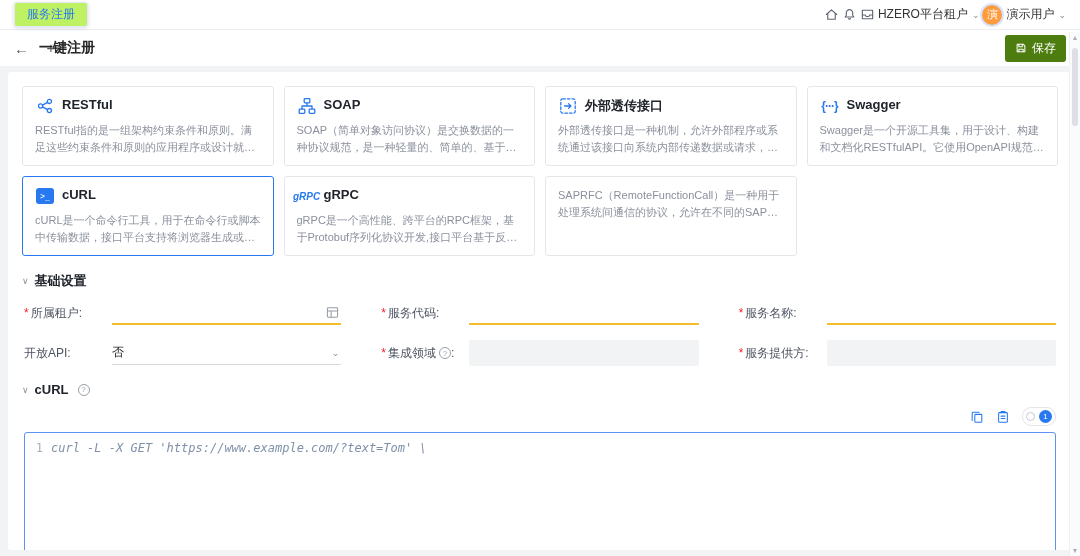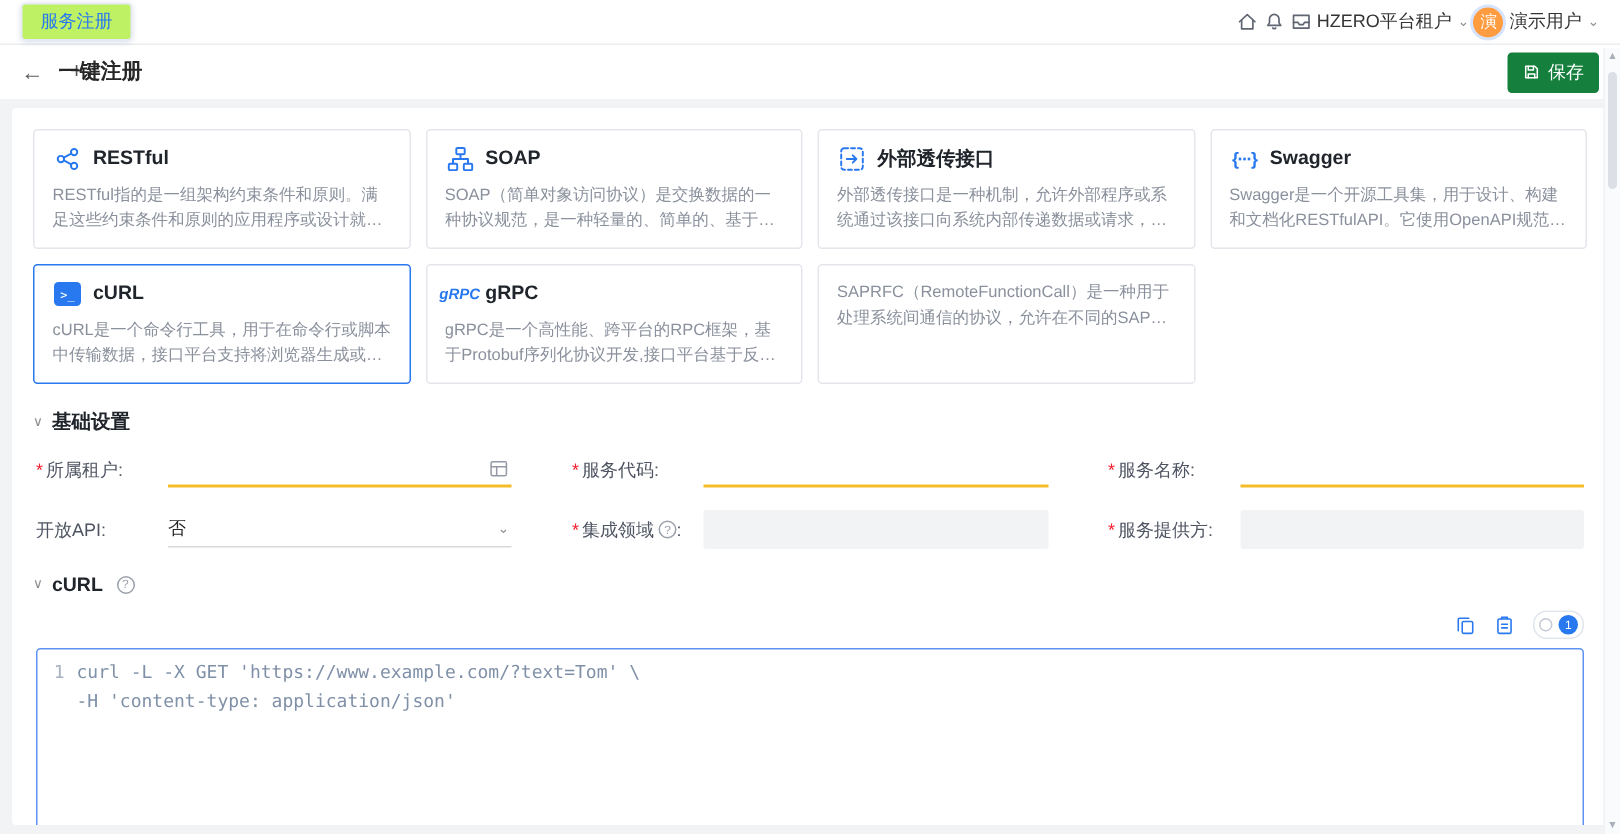--- a/index.html
+++ b/index.html
@@ -18,21 +18,21 @@
   .icon-btn svg { width:15px; height:15px; }
   .menu-trigger { display:flex; align-items:center; gap:4px; cursor:pointer; }
   .chev { font-size:9px; color:#8c8c8c; }
   .avatar { width:20px; height:20px; border-radius:50%; background:#ff9c40; color:#fff; font-size:11px; display:flex; align-items:center; justify-content:center; box-shadow:0 0 0 2px #d6e4ff; }
 
   
   .header { height:36px; background:#fff; display:flex; align-items:center; justify-content:space-between; padding:0 14px; }
   .header-left { display:flex; align-items:center; gap:10px; }
   .back { font-size:15px; color:#595959; cursor:pointer; }
   .title { font-size:14px; font-weight:bold; color:#262626; }
-  .save-btn { display:flex; align-items:center; gap:5px; background:#15803d; color:#fff; border:none; border-radius:3px; font-size:12px; padding:5px 10px; cursor:pointer; font-family:inherit; }
+  .save-btn { display:flex; align-items:center; gap:5px; background:#4d7c0f; color:#fff; border:none; border-radius:3px; font-size:12px; padding:5px 10px; cursor:pointer; font-family:inherit; }
   .save-btn svg { width:12px; height:12px; }
 
   
   .content { padding:6px 8px; }
   .main-card { background:#fff; border-radius:3px; padding:14px; height:478px; overflow:hidden; }
 
   .cards-grid { display:grid; grid-template-columns:repeat(4,1fr); gap:10px; }
   .type-card { border:1px solid #e5e6eb; border-radius:3px; padding:10px 12px; cursor:pointer; background:#fff; }
   .type-card.selected { border-color:#2878f0; }
   .card-head { display:flex; align-items:flex-start; gap:7px; margin-bottom:5px; height:20px; }
@@ -66,21 +66,21 @@
   .editor-toolbar { display:flex; justify-content:flex-end; align-items:center; gap:12px; margin:2px 2px 6px; }
   .tool-ic { width:14px; height:14px; cursor:pointer; display:flex; }
   .tool-ic svg { width:100%; height:100%; }
   .toggle { display:flex; align-items:center; gap:4px; border:1px solid #e1e5ec; border-radius:9px; padding:2px 3px; cursor:pointer; }
   .toggle-dot { width:9px; height:9px; border-radius:50%; border:1px solid #c3c9d4; background:#fff; }
   .toggle-badge { width:13px; height:13px; border-radius:50%; background:#2878f0; color:#fff; font-size:8px; display:flex; align-items:center; justify-content:center; }
 
   .editor { border:1px solid #5e93f5; border-radius:3px; min-height:150px; padding:6px 0; font-family:"DejaVu Sans Mono",monospace; font-size:12px; background:#fff; margin:0 2px; cursor:text; }
   .code-row { display:flex; line-height:1.6; }
   .gutter { flex:none; width:26px; text-align:right; padding-right:8px; color:#a8b0be; }
-  .code { white-space:pre; color:#7f90a8; }
+  .code { white-space:pre; color:#7f90a8;font-style:italic; }
 
   .scrollbar { position:absolute; top:32px; right:0; bottom:0; width:11px; background:#fafbfc; border-left:1px solid #f0f1f3; display:flex; flex-direction:column; justify-content:space-between; align-items:center; padding:2px 0; z-index:5; }
   .sb-arrow { font-size:7px; color:#aab0ba; cursor:pointer; }
   .sb-thumb { position:absolute; top:16px; left:2px; width:6px; height:78px; background:#dcdfe5; border-radius:3px; cursor:grab; }
 </style>
 </head>
 <body>
 
 <div class="topbar">
   <div class="topbar-left">
@@ -319,24 +319,20 @@
         <span class="toggle-dot"></span>
         <span class="toggle-badge">1</span>
       </span>
     </div>
 
     <div class="editor">
       <div class="code-row">
         <span class="gutter">1</span>
         <span class="code">curl -L -X GET 'https://www.example.com/?text=Tom' \</span>
       </div>
-      <div class="code-row">
-        <span class="gutter"></span>
-        <span class="code">-H 'content-type: application/json'</span>
-      </div>
     </div>
 
   </div>
 </div>
 
 <div class="scrollbar">
   <span class="sb-arrow">▲</span>
   <span class="sb-thumb"></span>
   <span class="sb-arrow">▼</span>
 </div>

